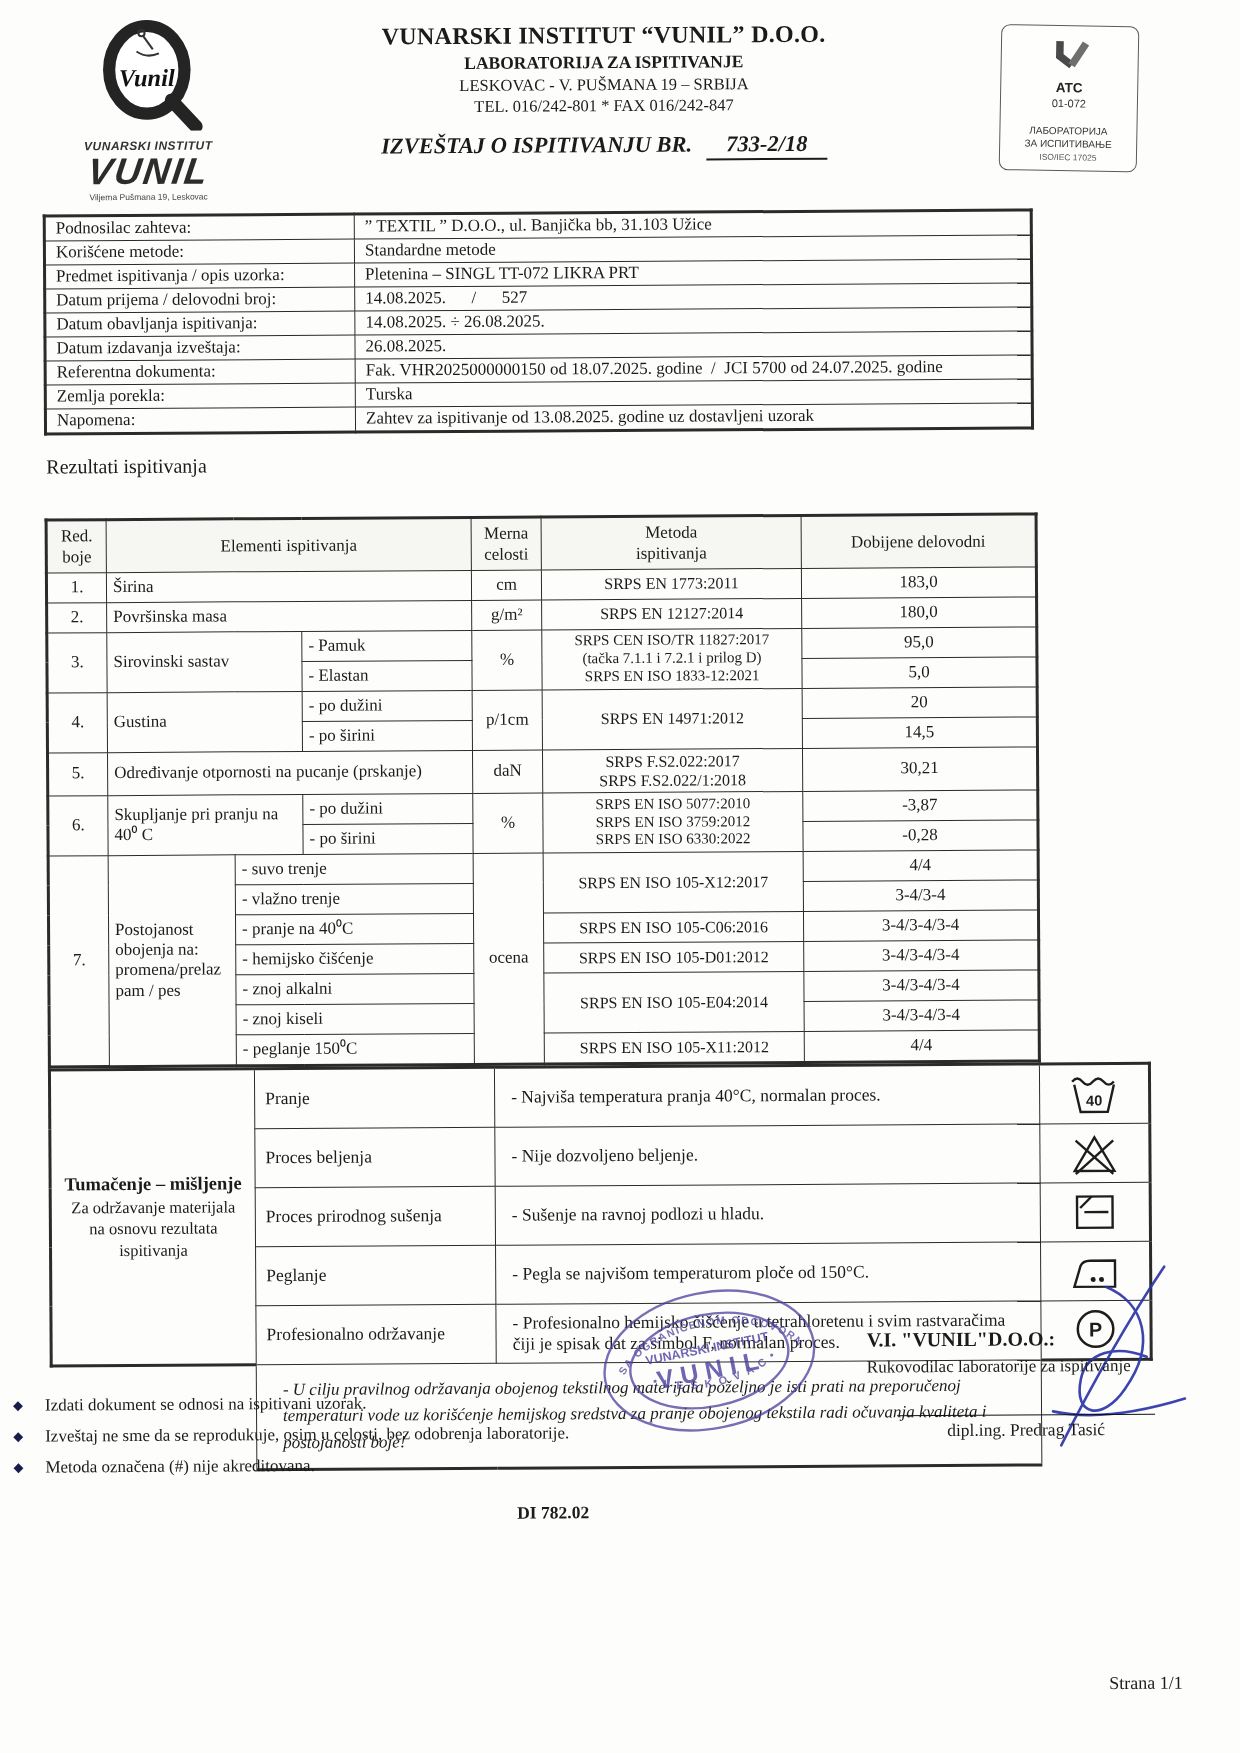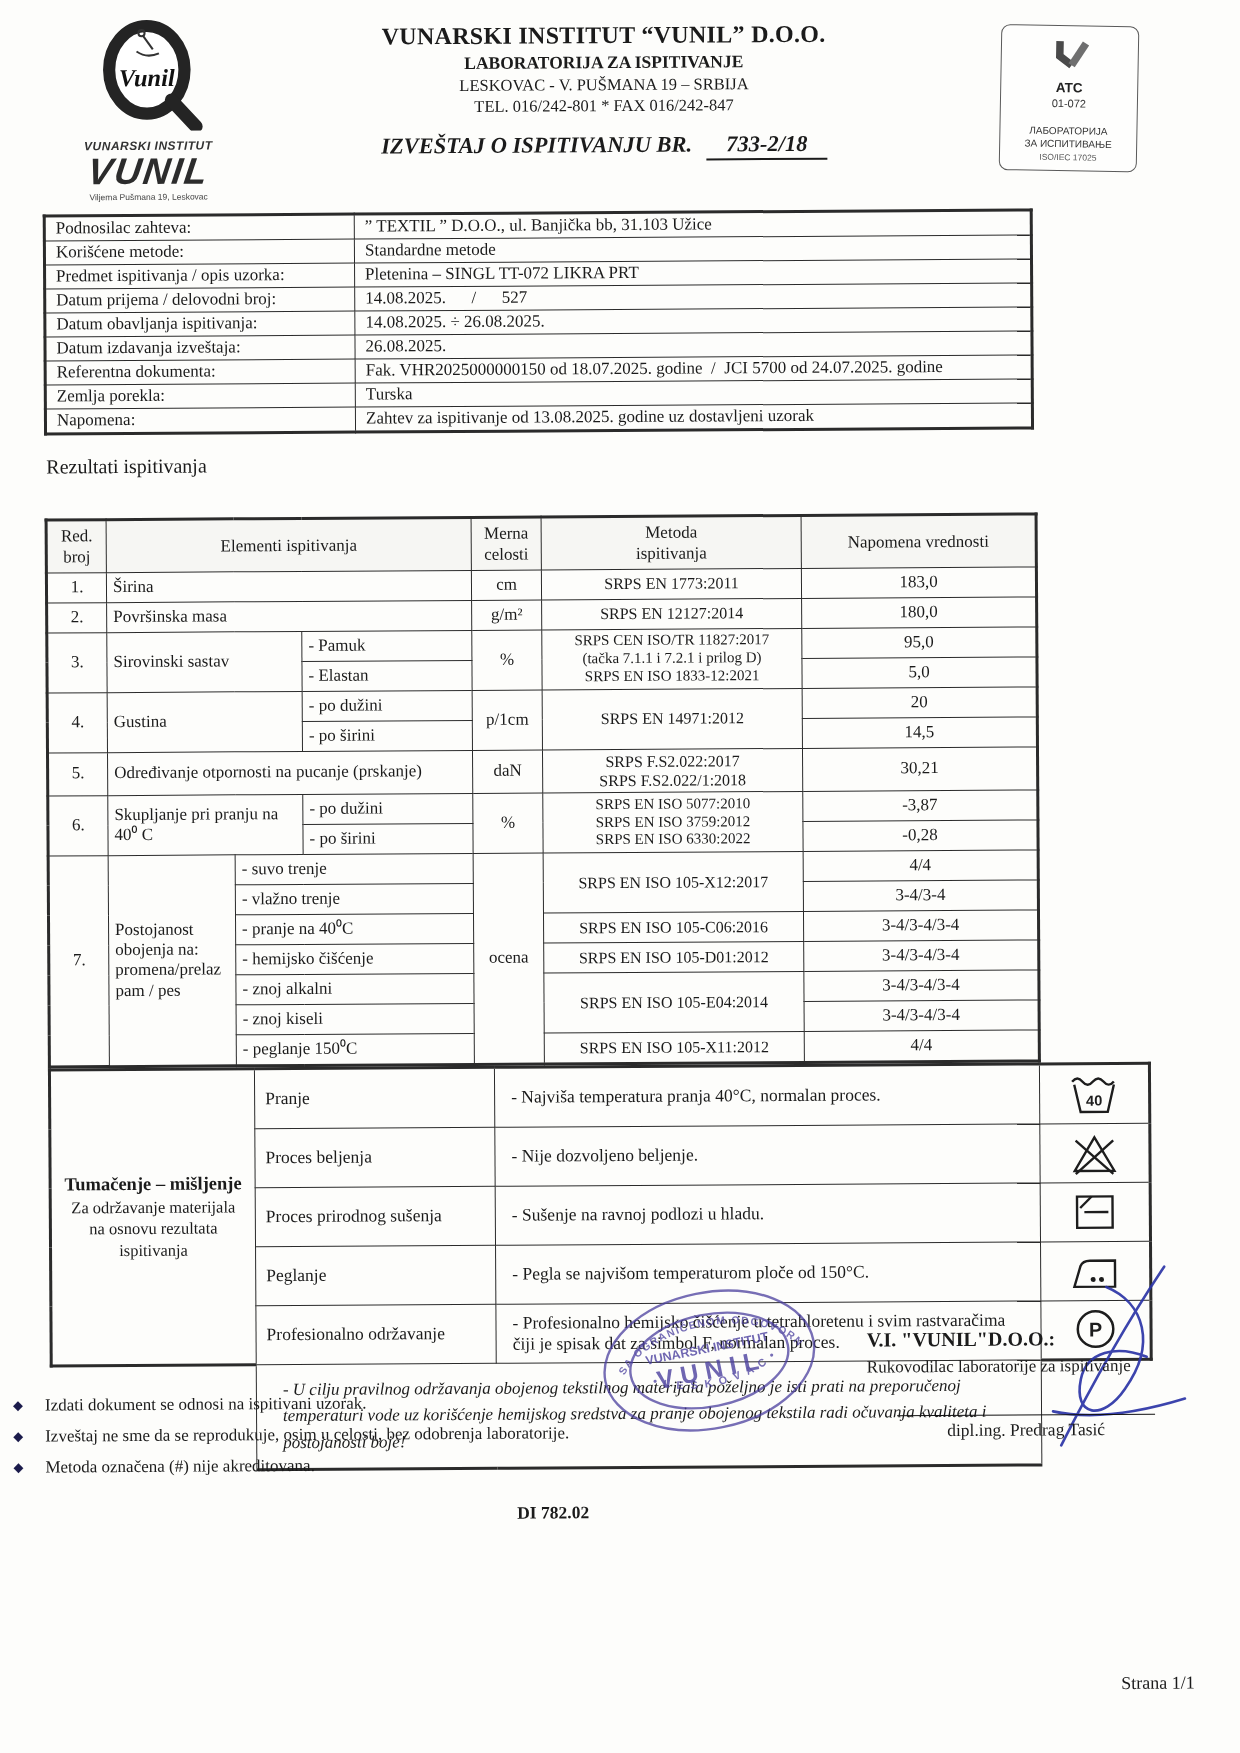--- a/index.html
+++ b/index.html
@@ -81,21 +81,21 @@
   .role-line{font-size:17px;margin-top:6px;}
   .sig-line{width:258px;margin:38px 0 4px 30px;border-top:1.8px solid #111;}
   .signer{width:258px;margin-left:30px;text-align:center;font-size:17.5px;}
   .signature-wrap{position:absolute;left:962px;top:1262px;}
   .notes-block{position:absolute;left:8px;top:1392px;width:780px;}
   .note-row{display:flex;align-items:flex-start;margin-bottom:11px;}
   .diamond{font-size:13px;margin:2px 22px 0 0;color:#1b1b4b;}
   .note-text{font-size:17px;}
   .doc-code{position:absolute;left:0;top:1502px;width:1095px;text-align:center;
             font-weight:bold;font-size:17.5px;}
-  .page-label{position:absolute;right:52px;top:1676px;font-size:18px;}
+  .page-label{position:absolute;right:64px;top:1676px;font-size:18px;}
 </style>
 </head>
 <body>
 
 <div class="page">
 <div class="scan">
 <div class="content">
 
   <div class="header">
 
@@ -187,27 +187,27 @@
             <col style="width:127px">
             <col style="width:68px">
             <col style="width:170px">
       <col style="width:70px">
             <col style="width:260px">
             <col style="width:235px">
     </colgroup>
     <thead>
       <tr>
         <th class="pre">Red.
-broj</th>
+boje</th>
         <th colspan="3">Elementi ispitivanja</th>
         <th class="pre">Merna
 celosti</th>
         <th class="pre">Metoda
 ispitivanja</th>
-        <th>Napomena vrednosti</th>
+        <th>Dobijene delovodni</th>
       </tr>
     </thead>
     <tbody>
       <tr>
         <td class="num">1.</td>
         <td colspan="3">Širina</td>
         <td class="c">cm</td>
         <td class="mth">SRPS EN 1773:2011</td>
         <td class="val">183,0</td>
       </tr>

